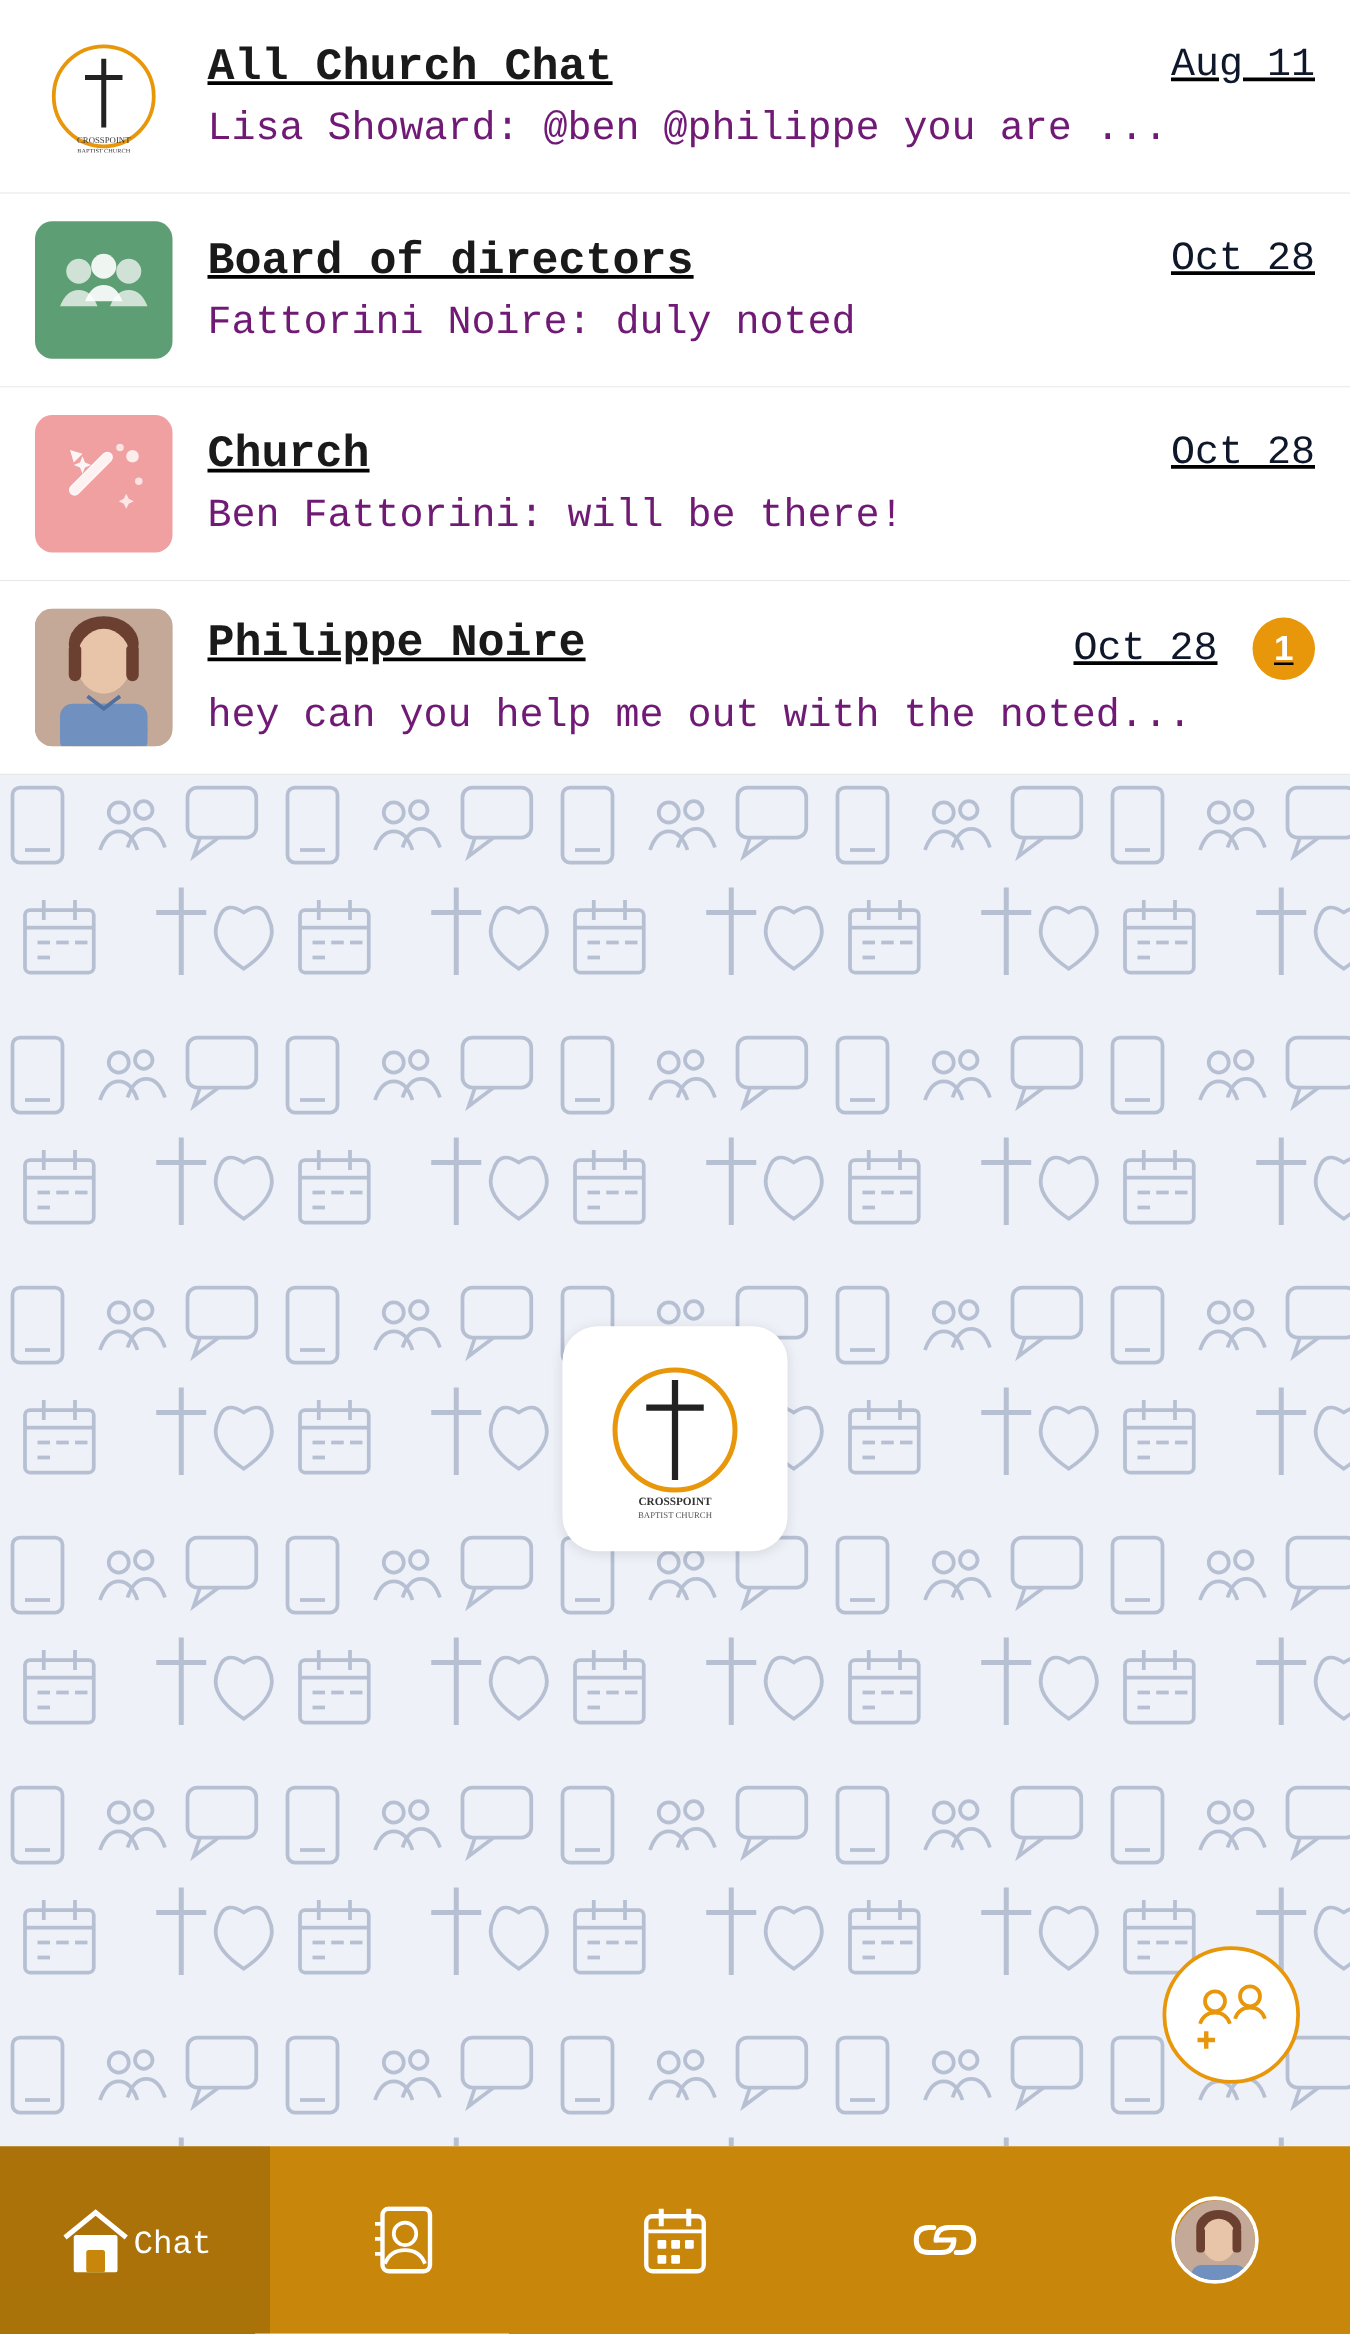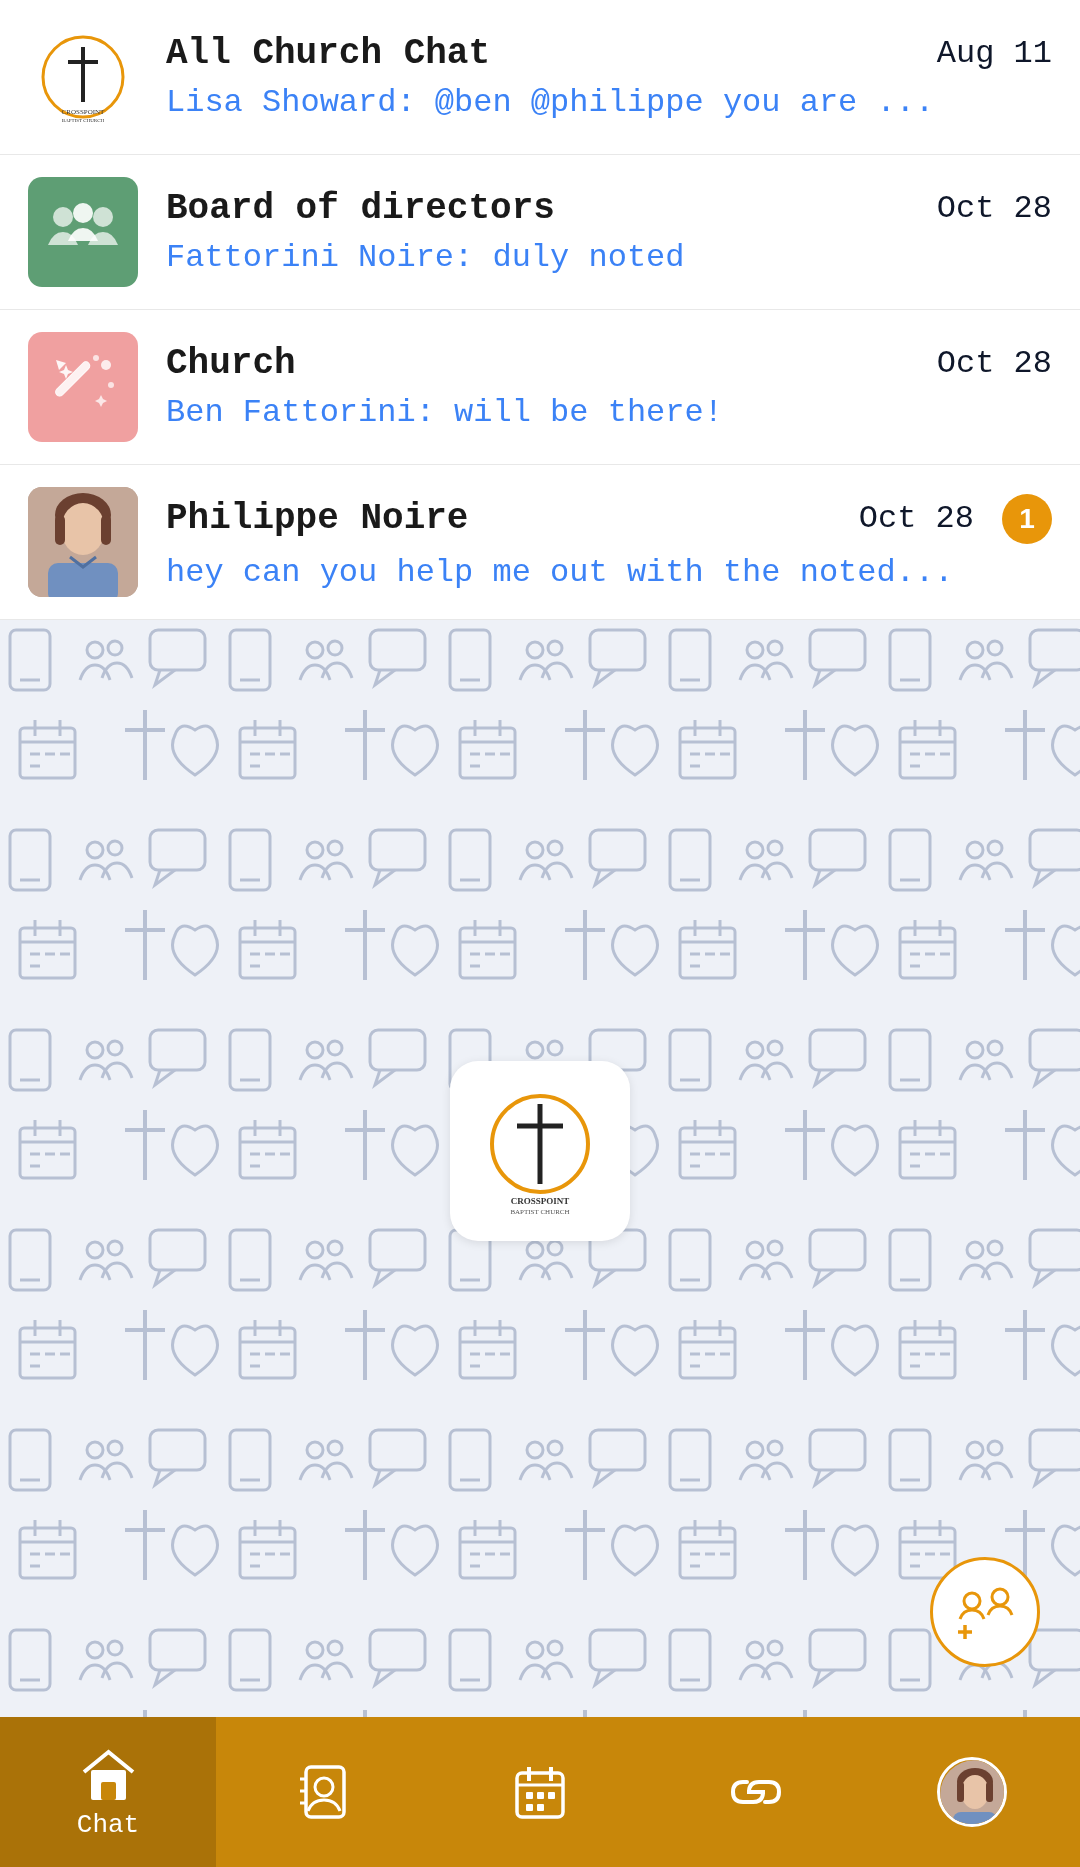--- a/index.html
+++ b/index.html
@@ -62,42 +62,43 @@
     }
 
     .chat-content {
       flex: 1;
       min-width: 0;
     }
 
     .chat-top-row {
       display: flex;
       justify-content: space-between;
-      align-items: center;
+      align-items: flex-start;
       margin-bottom: 10px;
+      text-decoration: underline;
     }
 
     .chat-name {
       font-size: 36px;
       font-weight: 700;
       color: #1a1a1a;
       font-family: 'Courier New', monospace;
     }
 
     .chat-date {
       font-size: 32px;
       color: #0f172a;
       font-family: 'Courier New', monospace;
       flex-shrink: 0;
       margin-left: 20px;
     }
 
     .chat-preview {
       font-size: 32px;
-      color: #3b82f6;
+      color: #701a75;
       font-family: 'Courier New', monospace;
       white-space: nowrap;
       overflow: hidden;
       text-overflow: ellipsis;
     }
 
     .unread-badge {
       background: #e8960a;
       color: #fff;
       border-radius: 50%;
@@ -176,21 +177,21 @@
       height: 150px;
       background: #c8870a;
       display: flex;
       align-items: center;
       justify-content: space-around;
       z-index: 20;
     }
 
     .nav-item {
       display: flex;
-      flex-direction: column;
+      flex-direction: row;
       align-items: center;
       justify-content: center;
       flex: 1;
       height: 100%;
       cursor: pointer;
     }
 
     .nav-item.active {
       background: rgba(0,0,0,0.15);
     }

